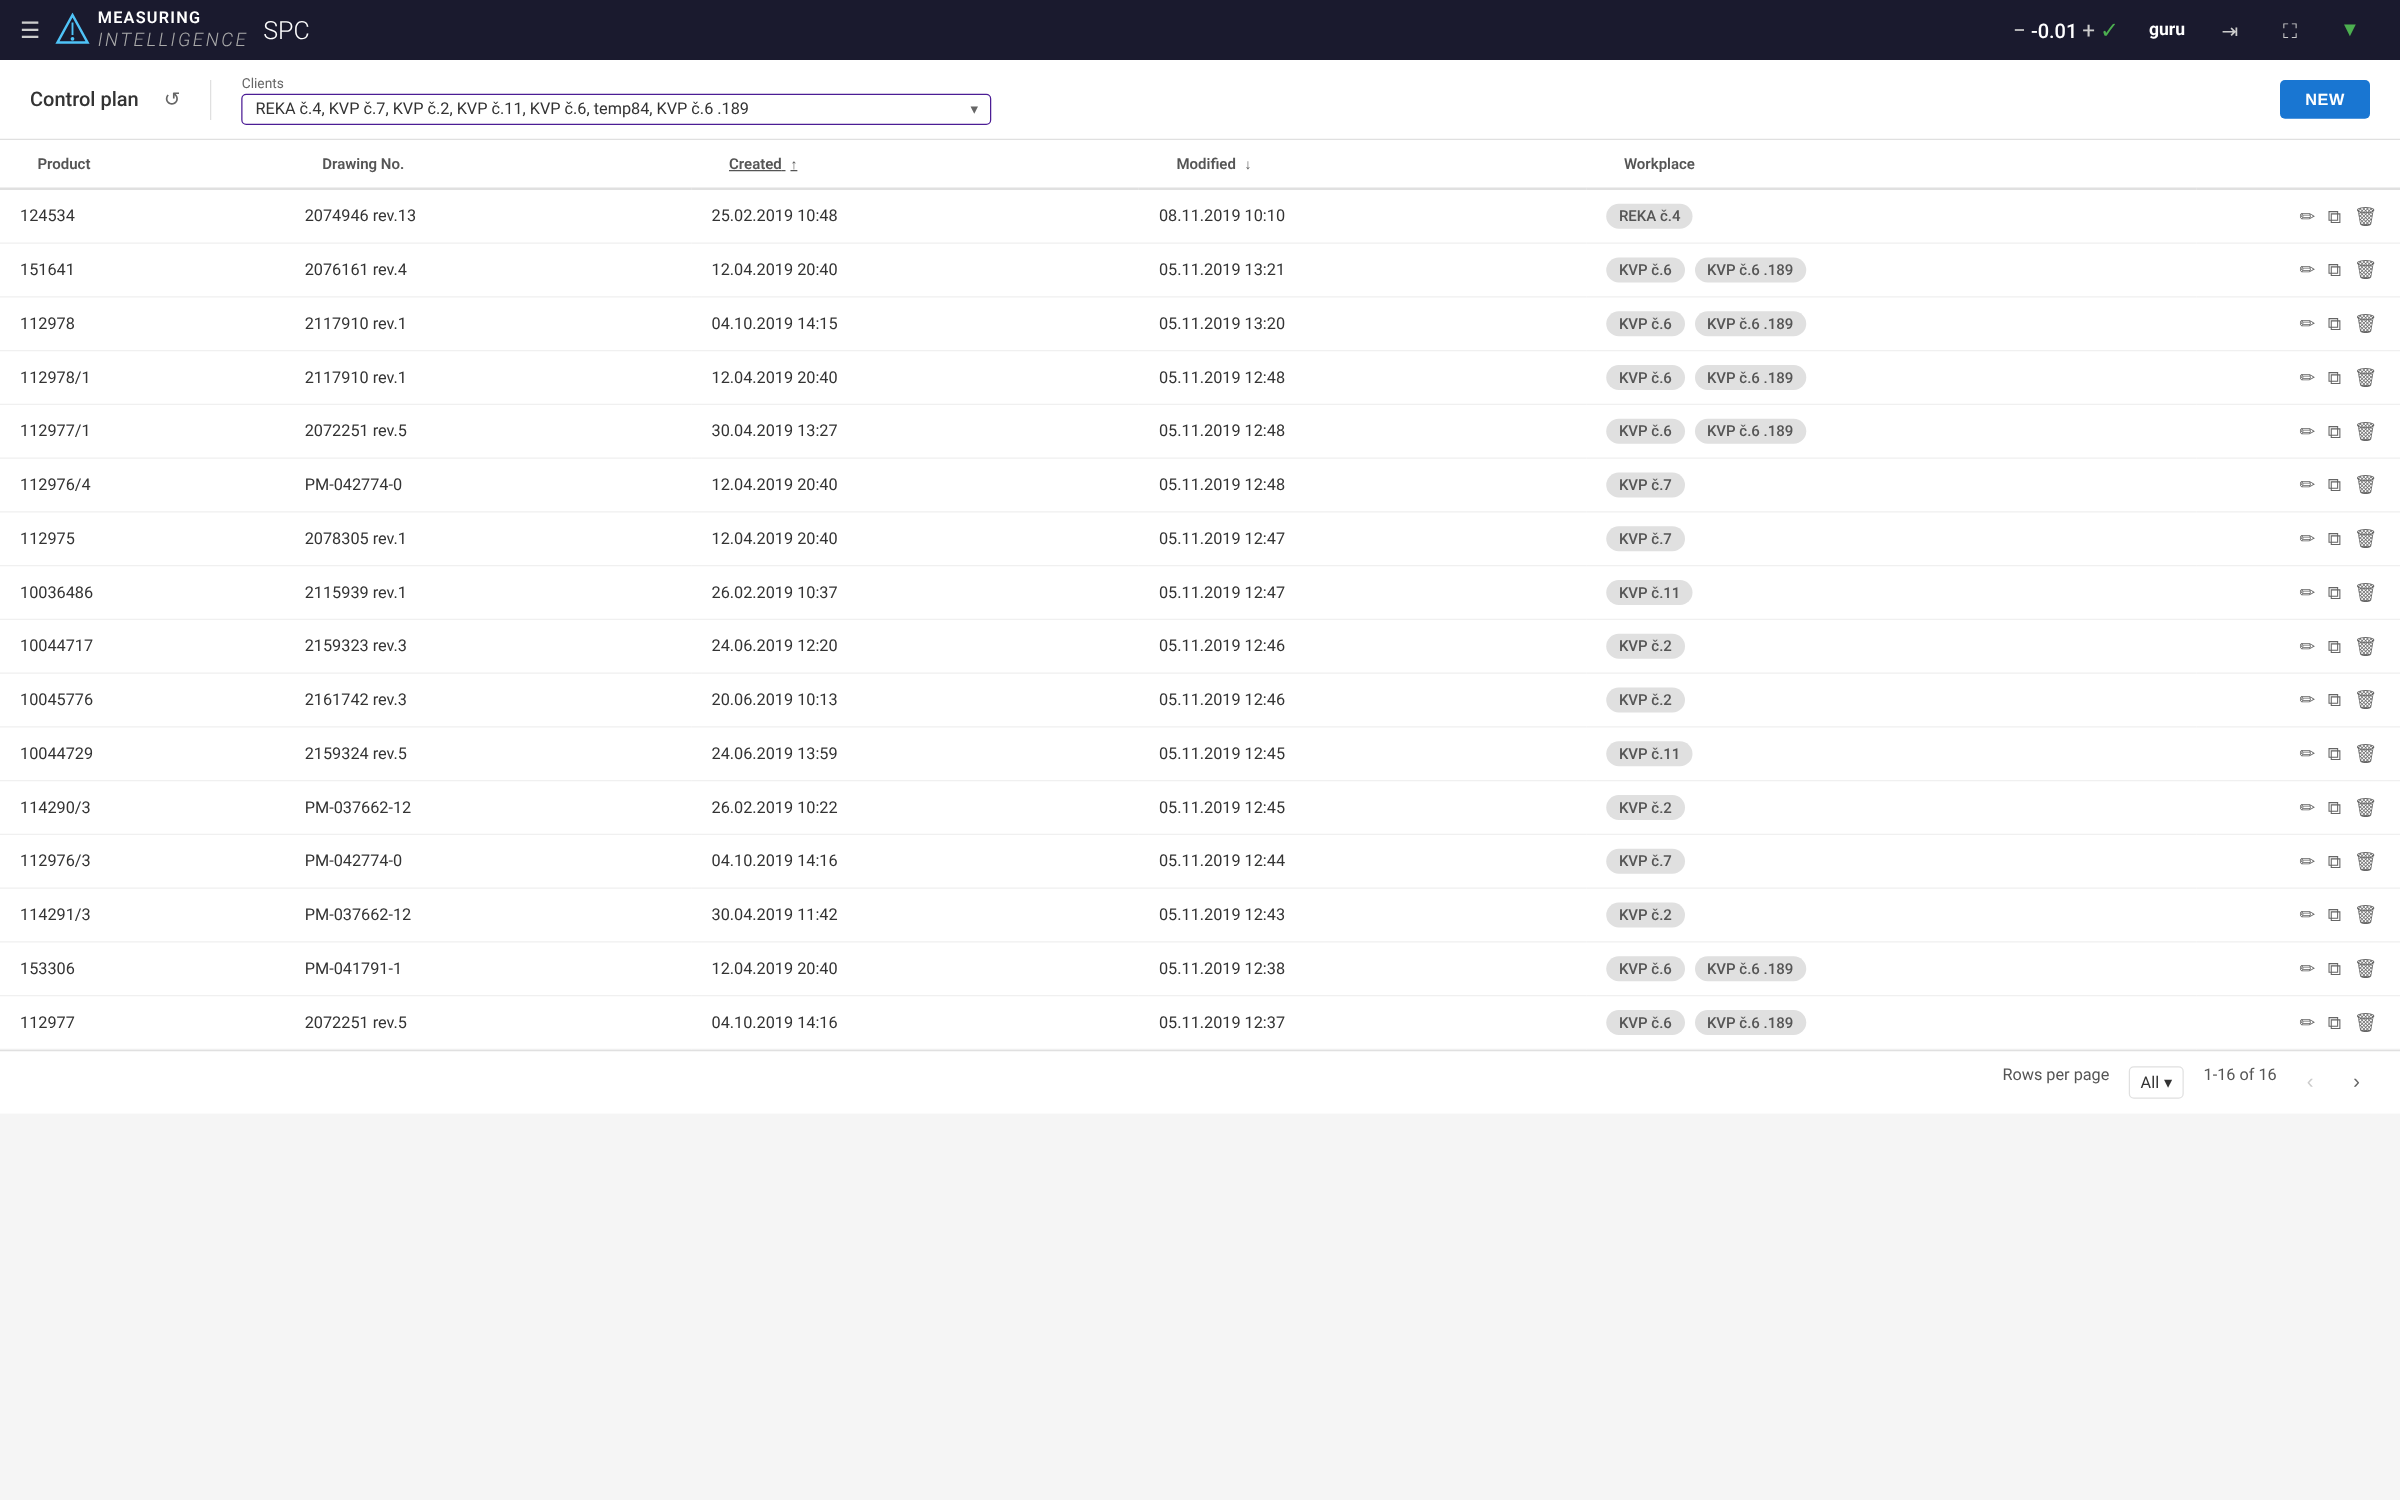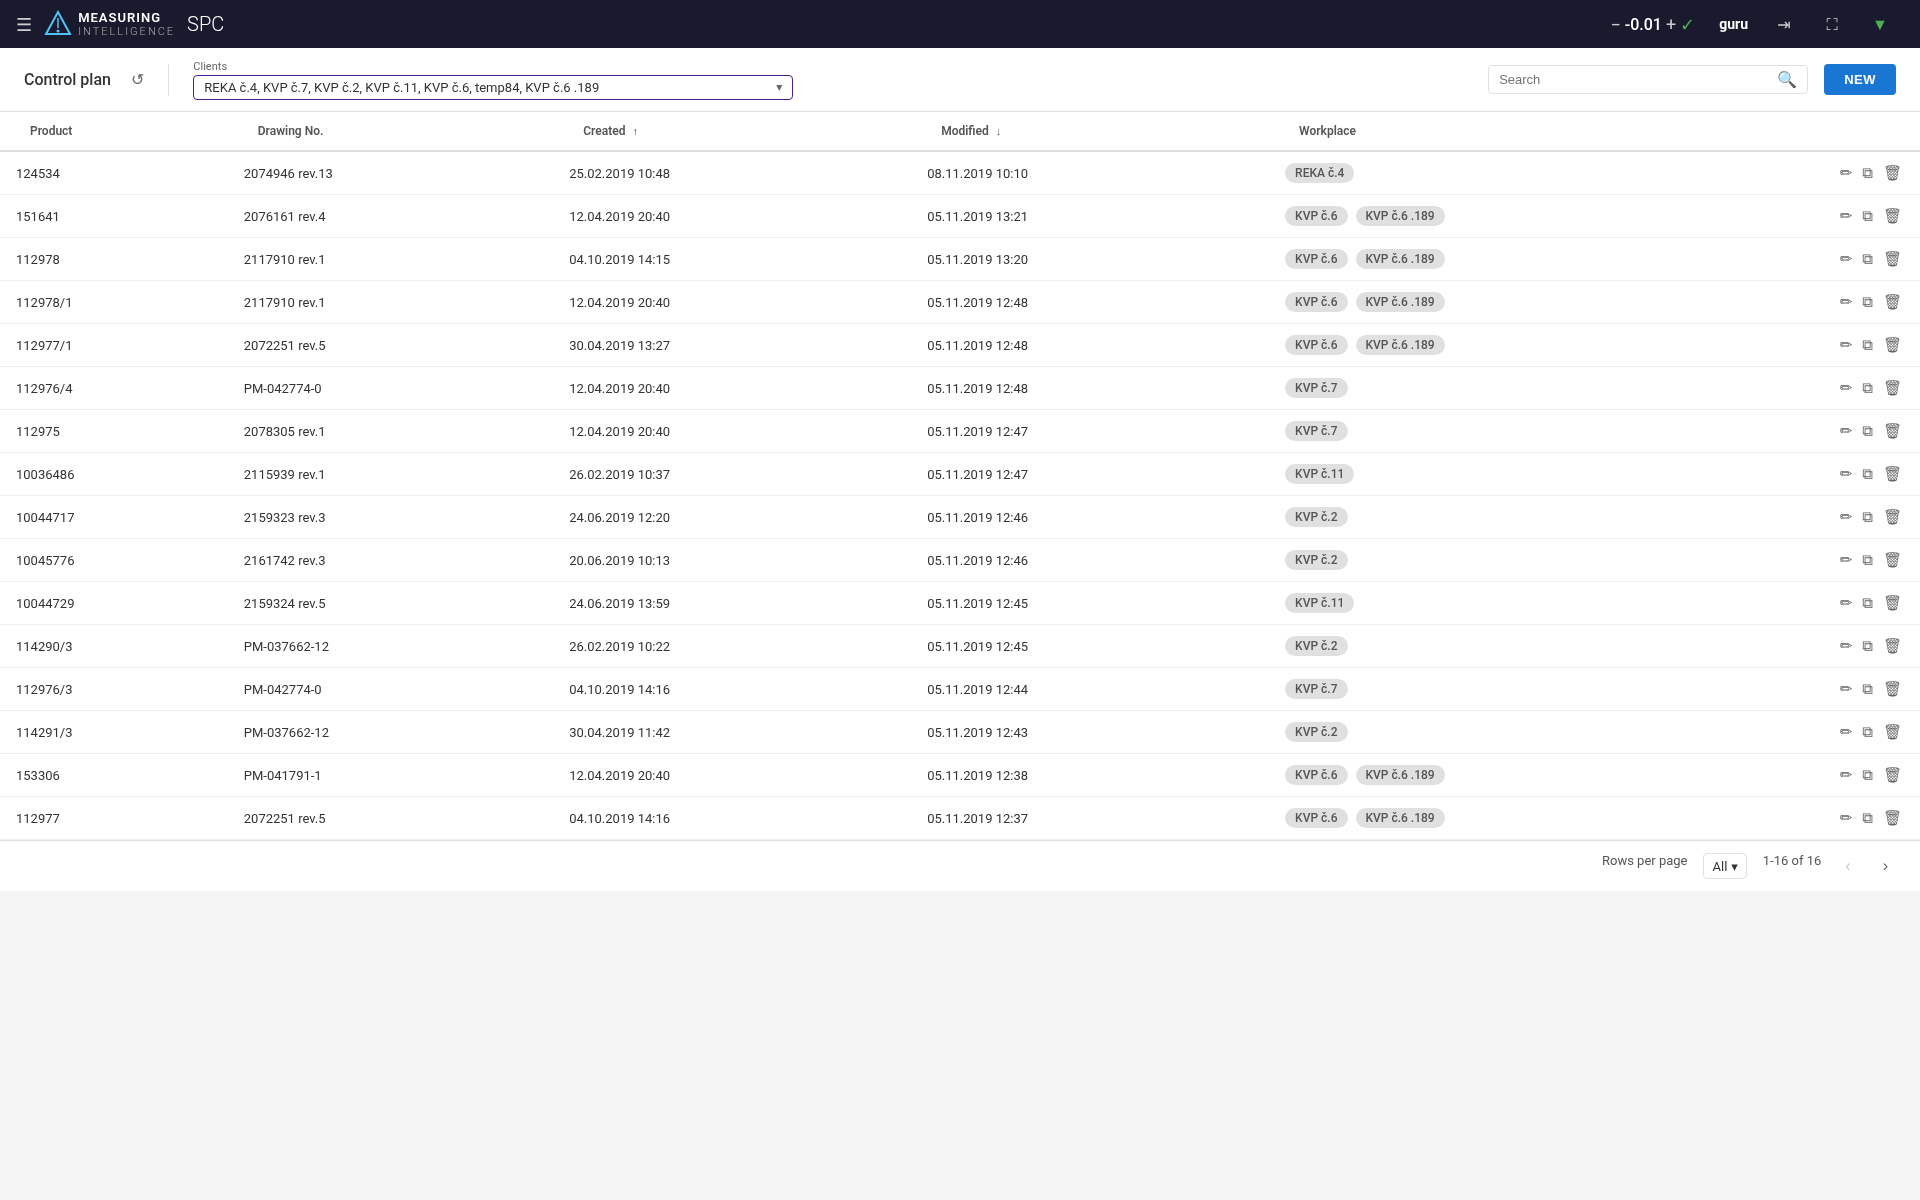--- a/index.html
+++ b/index.html
@@ -7,21 +7,21 @@
 
     
     .top-nav {
       display: flex; align-items: center; background: #1a1a2e; color: #fff;
       height: 48px; padding: 0 16px; gap: 12px;
     }
     .top-nav .hamburger { cursor: pointer; font-size: 18px; color: #ccc; }
     .top-nav .logo { display: flex; align-items: center; gap: 6px; }
     .top-nav .logo-icon { width: 28px; height: 28px; }
     .top-nav .logo-text { font-size: 13px; font-weight: 600; letter-spacing: 1px; color: #fff; line-height: 1.2; }
-    .top-nav .logo-sub { font-size: 11px; letter-spacing: 2px; color: #aaa; font-weight: 300; }
+    .top-nav .logo-sub { font-size: 15px; letter-spacing: 2px; color: #aaa; font-weight: 300; font-style: italic; }
     .top-nav .spc-label { font-size: 20px; font-weight: 300; color: #fff; margin-left: 6px; }
     .top-nav .spacer { flex: 1; }
     .top-nav .nav-right { display: flex; align-items: center; gap: 0; }
     .nav-score {
       display: flex; align-items: center; gap: 4px; padding: 0 12px; color: #fff; font-size: 15px;
     }
     .nav-score .minus { font-size: 18px; color: #ccc; }
     .nav-score .score-val { font-size: 16px; font-weight: 500; }
     .nav-score .plus { font-size: 18px; color: #ccc; }
     .nav-score .check { font-size: 18px; color: #4caf50; }
@@ -90,21 +90,21 @@
       border: 1px solid #e0e0e0; border-radius: 4px; padding: 3px 8px; font-size: 13px;
     }
     .page-info { font-size: 13px; color: #555; }
     .page-nav-btn {
       background: none; border: none; cursor: pointer; color: #666; font-size: 16px; padding: 4px 8px;
     }
     .page-nav-btn.disabled { color: #ccc; cursor: default; }
 
     .col-product { width: 140px; }
     .col-drawing { width: 200px; }
-    .col-created { width: 220px; }
+    .col-created { width: 220px; text-decoration: underline; }
     .col-modified { width: 220px; }
     .col-workplace { width: 300px; }
     .col-actions { width: 100px; }
   </style>
 </head>
 <body>
 
 <nav class="top-nav">
   <span class="hamburger">☰</span>
   <div class="logo">
@@ -137,24 +137,20 @@
 <div class="sub-header">
   <span class="page-title">Control plan</span>
   <span class="refresh-btn" title="Refresh">↺</span>
   <div class="divider-v"></div>
   <div class="clients-section">
     <span class="clients-label">Clients</span>
     <div class="clients-dropdown">
       <span class="clients-value">REKA č.4, KVP č.7, KVP č.2, KVP č.11, KVP č.6, temp84, KVP č.6 .189</span>
       <span class="clients-arrow">▾</span>
     </div>
-  </div>
-  <div class="search-box">
-    <input class="search-input" type="text" placeholder="Search" style="">
-    <span class="search-icon">🔍</span>
   </div>
   <button class="new-btn">NEW</button>
 </div>
 
 <div class="main-content">
   <table class="data-table">
     <thead>
       <tr>
         <th class="col-product">
           <span>Product</span>

